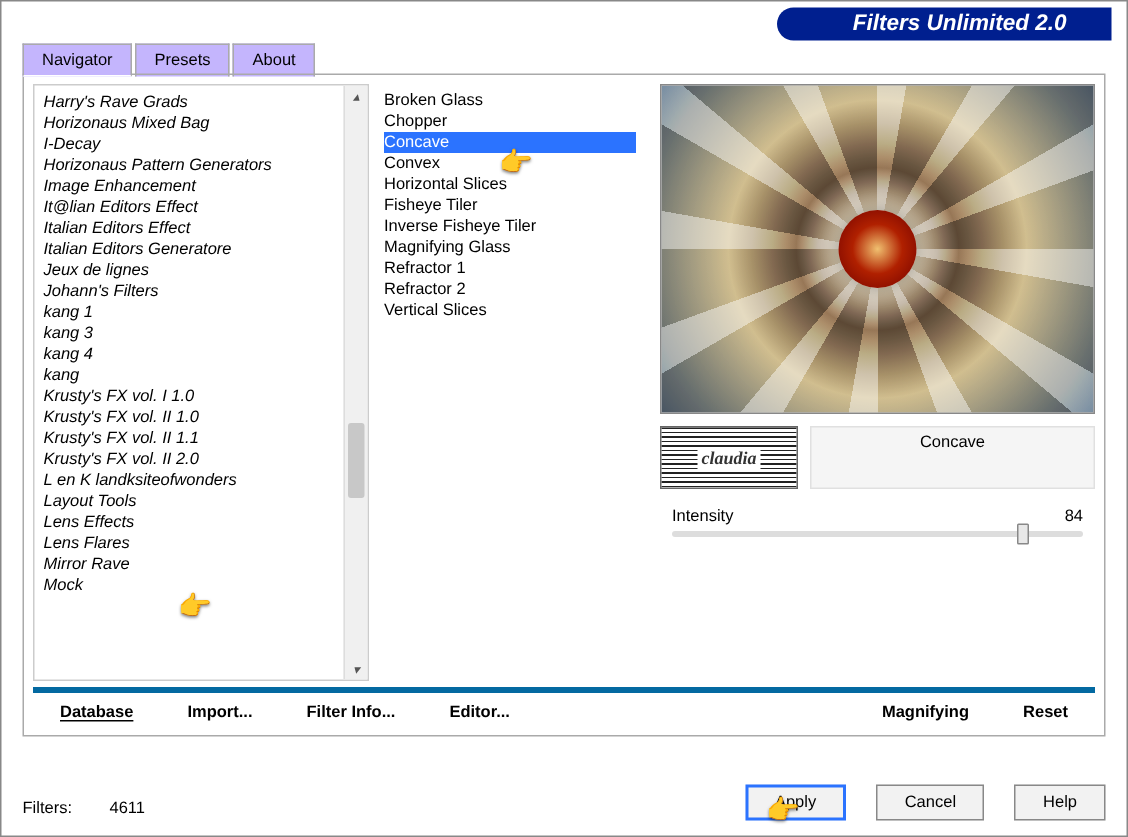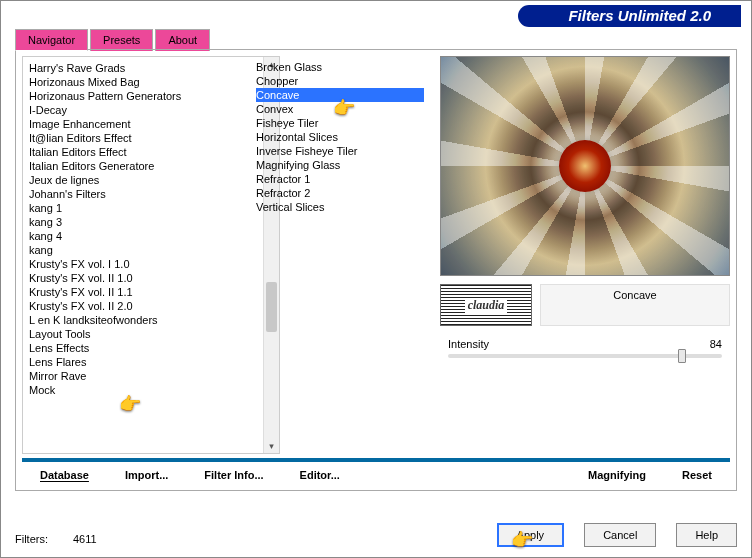--- a/index.html
+++ b/index.html
@@ -2,26 +2,26 @@
 <html><head>
 <meta charset="utf-8">
 <style>
 * { box-sizing: border-box; margin: 0; padding: 0; font-family: Tahoma, Arial, sans-serif; font-size: 11px; }
 body { background: #fff; width: 752px; height: 558px; overflow: hidden; border: 1px solid #888; position: relative; }
 
 .header { position: absolute; top: 4px; right: 10px; left: 10px; height: 22px; display: flex; align-items: center; justify-content: flex-end; }
 .title-pill { background: #001f8f; color: #fff; font-style: italic; font-weight: bold; font-size: 15px; padding: 2px 30px 3px 50px; border-radius: 12px 0 0 12px; }
 
 .tabs { position: absolute; top: 28px; left: 14px; display: flex; }
-.tab { padding: 4px 12px; border: 1px solid #aaa; border-bottom: none; background: #ec4899; margin-right: 2px; cursor: pointer; }
+.tab { padding: 4px 12px; border: 1px solid #aaa; border-bottom: none; background: #c4b5fd; margin-right: 2px; cursor: pointer; }
 .tab.active { border-bottom: 1px solid #fff; position: relative; z-index: 2; }
 
 .panel { position: absolute; top: 48px; left: 14px; right: 14px; bottom: 66px; border: 1px solid #aaa; }
 
-.col1 { position: absolute; top: 6px; left: 6px; width: 258px; bottom: 36px; border: 1px solid #ccc; overflow: hidden; }
+.col1 { position: absolute; top: 6px; left: 6px; width: 224px; bottom: 36px; border: 1px solid #ccc; overflow: hidden; font-style: italic; }
 .col1-inner { padding: 4px 6px; }
 .list-item { padding: 1px 0; cursor: pointer; white-space: nowrap; }
 .scroll-track { position: absolute; right: 0; top: 0; bottom: 0; width: 16px; background: #f0f0f0; border-left: 1px solid #ddd; }
 .scroll-thumb { position: absolute; top: 225px; height: 50px; left: 2px; right: 2px; background: #c8c8c8; border-radius: 2px; }
 .scroll-arrow { position: absolute; left: 0; right: 0; height: 14px; display: flex; align-items: center; justify-content: center; font-size: 9px; color: #555; }
 .scroll-arrow.up { top: 0; }
 .scroll-arrow.down { bottom: 0; }
 
 .col2 { position: absolute; top: 6px; left: 234px; width: 180px; bottom: 36px; padding: 4px 6px; }
 .list-item.sel { background: #2b73ff; color: #fff; }
@@ -71,22 +71,22 @@
   <div class="tab">Presets</div>
   <div class="tab">About</div>
 </div>
 
 <div class="panel">
 
   <div class="col1">
     <div class="col1-inner" id="cat-list">
         <div class="list-item">Harry's Rave Grads</div>
         <div class="list-item">Horizonaus Mixed Bag</div>
+        <div class="list-item">I-Decay</div>
         <div class="list-item">Horizonaus Pattern Generators</div>
-        <div class="list-item">I-Decay</div>
         <div class="list-item">Image Enhancement</div>
         <div class="list-item">It@lian Editors Effect</div>
         <div class="list-item">Italian Editors Effect</div>
         <div class="list-item">Italian Editors Generatore</div>
         <div class="list-item">Jeux de lignes</div>
         <div class="list-item">Johann's Filters</div>
         <div class="list-item">kang 1</div>
         <div class="list-item">kang 3</div>
         <div class="list-item">kang 4</div>
         <div class="list-item">kang</div>
@@ -106,22 +106,22 @@
       <div class="scroll-thumb"></div>
       <div class="scroll-arrow down">▾</div>
     </div>
   </div>
 
   <div class="col2" id="filter-list">
       <div class="list-item">Broken Glass</div>
       <div class="list-item">Chopper</div>
       <div class="list-item sel">Concave</div>
       <div class="list-item">Convex</div>
+      <div class="list-item">Horizontal Slices</div>
       <div class="list-item">Fisheye Tiler</div>
-      <div class="list-item">Horizontal Slices</div>
       <div class="list-item">Inverse Fisheye Tiler</div>
       <div class="list-item">Magnifying Glass</div>
       <div class="list-item">Refractor 1</div>
       <div class="list-item">Refractor 2</div>
       <div class="list-item">Vertical Slices</div>
     </div>
 
   <div class="preview"></div>
 
   <div class="watermark">

